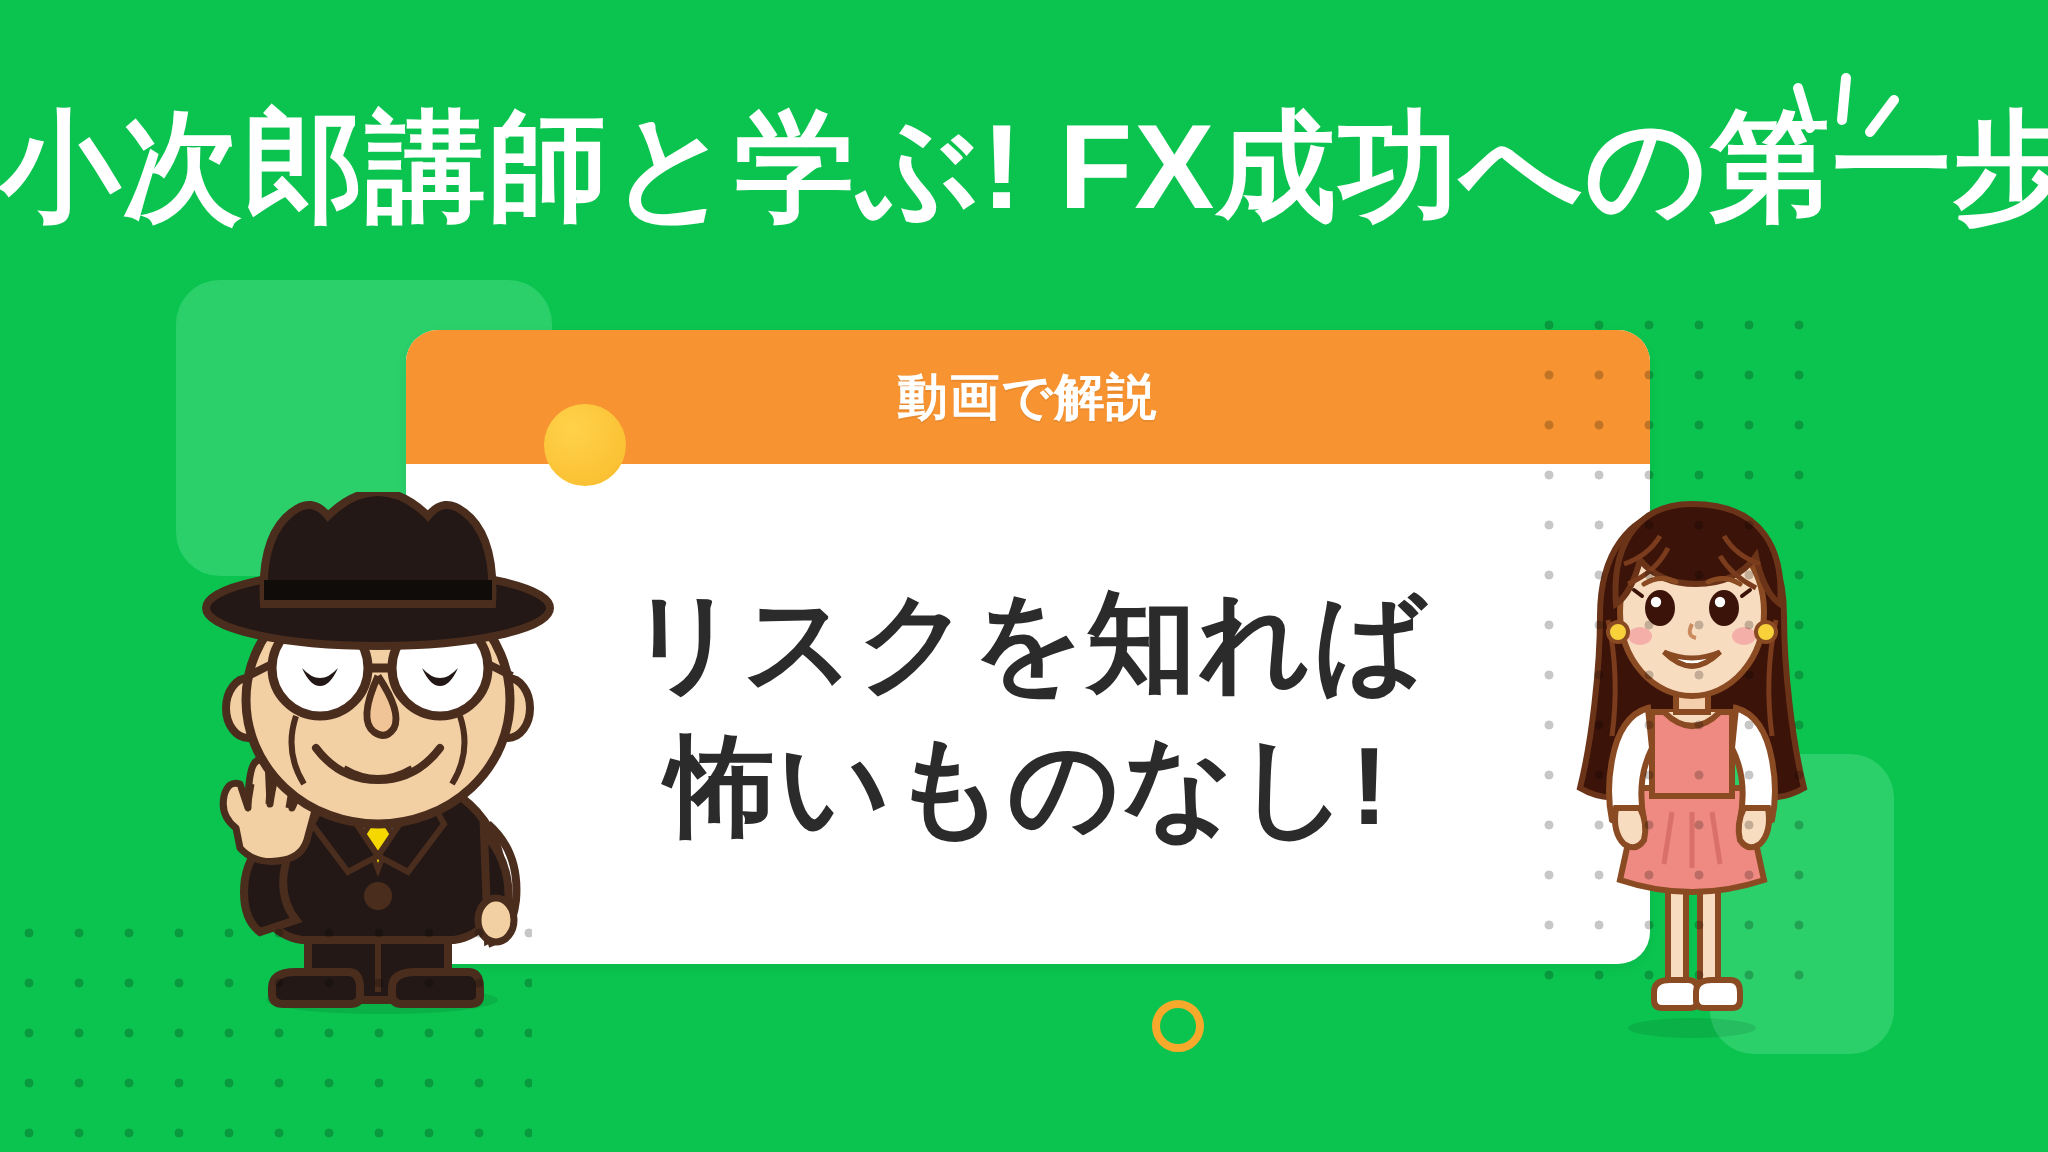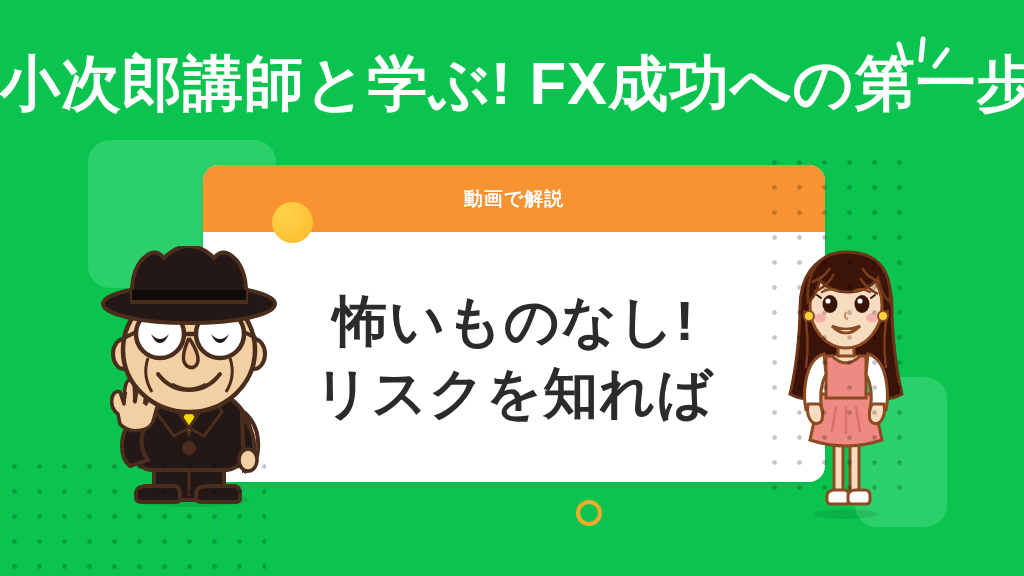--- a/index.html
+++ b/index.html
@@ -33,21 +33,21 @@
     background:#ffffff; border-radius:16px;
     box-shadow:0 2px 6px rgba(0,0,0,.06);
     overflow:hidden;
   }
   #banner{
     position:absolute; left:0; top:0; width:100%; height:67px;
     background:#f79331;
     display:flex; align-items:center; justify-content:center;
   }
   #banner-label{
-    color:#fff; font-size:19px; font-weight:bold;
+    color:#fff; font-size:25px; font-weight:bold;
     letter-spacing:1px;
     text-shadow:0 1px 0 rgba(0,0,0,.06);
   }
   #card-body{
     position:absolute; left:0; top:67px; width:100%; height:250px;
     display:flex; flex-direction:column; align-items:center; justify-content:center;
     gap:14px;
   }
   .head-line{
     color:#2b2b2b; font-size:55px; font-weight:bold; line-height:1.06;
@@ -100,22 +100,22 @@
       <line x1="26" y1="26" x2="28" y2="5"></line>
       <line x1="40" y1="32" x2="52" y2="16"></line>
     </g>
   </svg>
 
   <div id="card">
     <div id="banner">
       <span id="banner-label">動画で解説</span>
     </div>
     <div id="card-body">
+      <div class="head-line">リスクを知れば</div>
       <div class="head-line">怖いものなし!</div>
-      <div class="head-line">リスクを知れば</div>
     </div>
   </div>
 
   <div id="banner-dot"></div>
   <div id="ring"></div>
 
   <svg id="man" class="char" viewBox="0 0 186 264">
     <defs>
       <clipPath id="manHeadClip">
           <ellipse cx="93" cy="104" rx="66" ry="62"></ellipse>

